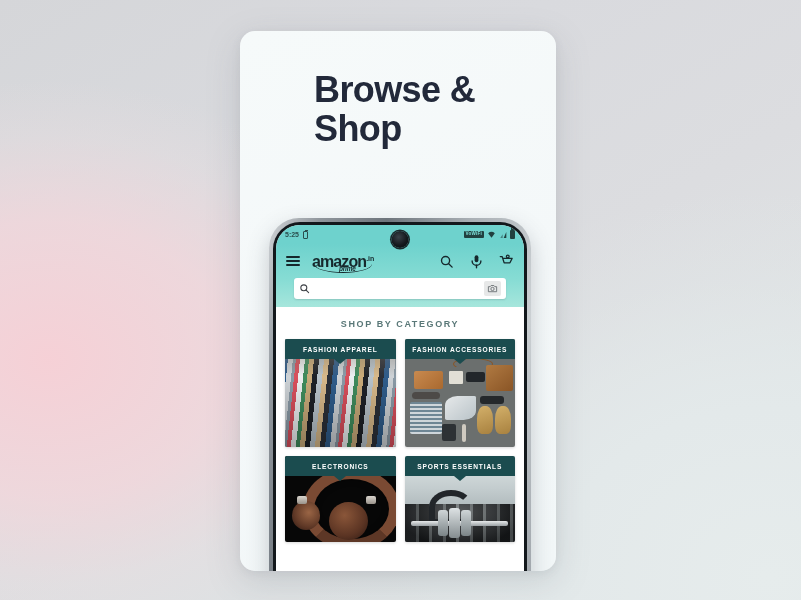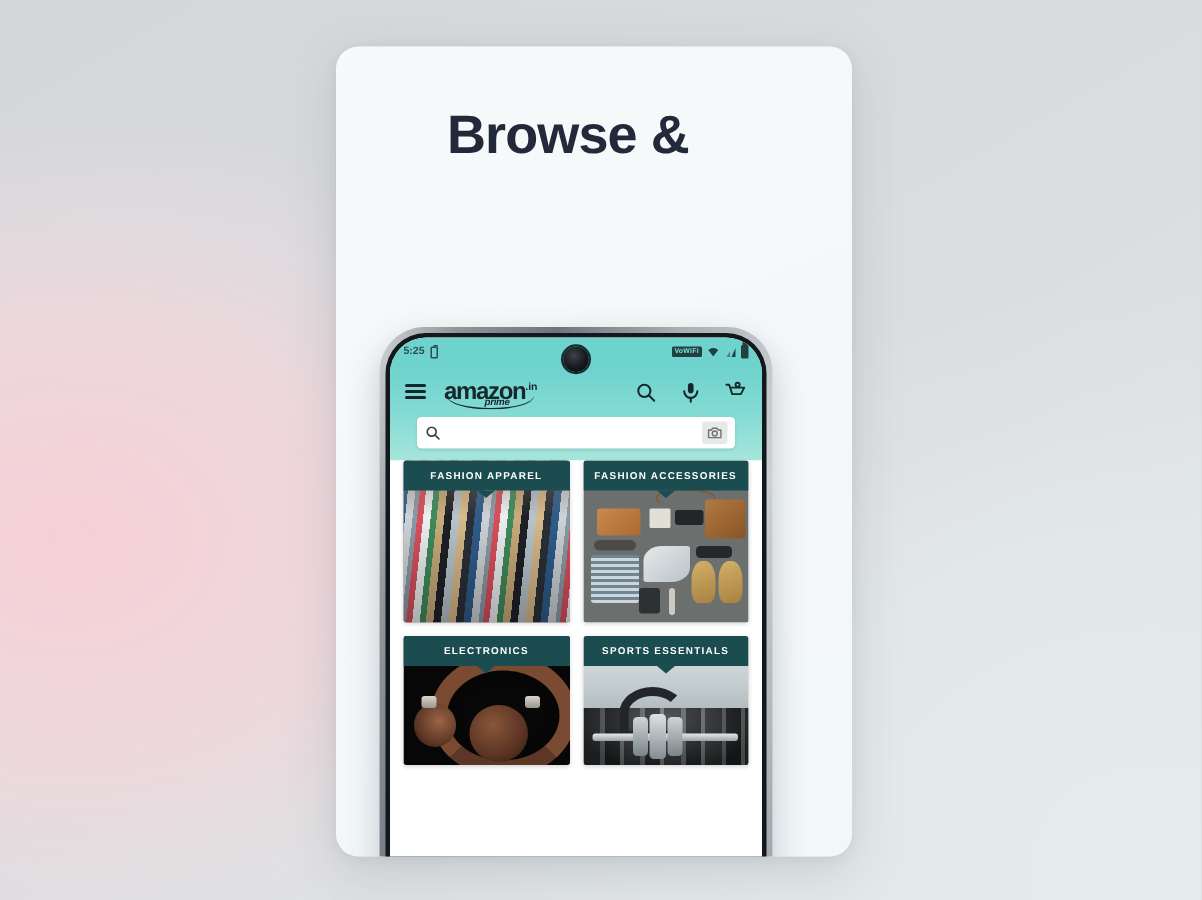--- a/index.html
+++ b/index.html
@@ -18,22 +18,22 @@
     position: absolute; inset: 0;
     background:
       radial-gradient(ellipse 430px 330px at 6% 60%, rgba(246,208,214,0.98) 0%, rgba(245,214,219,0.72) 42%, rgba(240,224,226,0.26) 68%, rgba(232,233,235,0) 85%),
       radial-gradient(ellipse 520px 420px at 96% 96%, #e6ecec 0%, #e3e9ea 40%, rgba(226,232,233,0.25) 72%, rgba(220,222,224,0) 92%),
       linear-gradient(150deg, #d5d6d9 0%, #d9dade 30%, #dcdde0 55%, #e0e4e5 78%, #e6ebeb 100%);
   }
 
   
   #card {
     position: absolute;
-    left: 224px; top: 31px;
-    width: 344px; height: 540px;
+    left: 240px; top: 31px;
+    width: 316px; height: 540px;
     background: linear-gradient(160deg, #f6fafa 0%, #f4f8f9 50%, #f2f7f8 100%);
     border-radius: 15px;
     box-shadow: 0 10px 34px rgba(110,118,128,0.22), 0 2px 8px rgba(110,118,128,0.10);
     overflow: hidden;
   }
 
   .headline {
     margin: 39px 0 0 74px;
     font-size: 36px;
     line-height: 39px;
@@ -323,20 +323,21 @@
   .sp-hook { left: 22%; top: 40%; width: 40%; height: 40%; border: 6px solid #22262a; border-radius: 50% 50% 12% 12%; border-right-color: transparent; }
 </style>
 </head>
 <body>
 
 <div id="backdrop"></div>
 
 <div id="card">
 
   <div class="headline">Browse &amp;</div>
+  <div class="headline headline-line2">Shop</div>
 
   <div id="phone">
     <div id="phone-inner">
       <div id="screen">
 
         <div id="punch-hole"></div>
 
         <div id="statusbar">
           <div class="sb-left">
             <span>5:25</span>
@@ -406,20 +407,21 @@
                 <svg viewBox="0 0 24 24" fill="none" stroke="#6d7275" stroke-width="2" stroke-linejoin="round">
                   <path d="M3 8h4l2-2.5h6L17 8h4v11H3z"></path>
                     <circle cx="12" cy="13" r="3.6"></circle>
                 </svg>
               </span>
             </div>
           </div>
         </div>
 
         <div id="app-body">
+          <div id="section-title">SHOP BY CATEGORY</div>
 
           <div id="cat-grid">
 
             <div class="cat-card tall">
               <div class="cat-photo photo-apparel"></div>
               <div class="cat-banner">FASHION APPAREL</div>
             </div>
 
             <div class="cat-card tall">
               <div class="cat-photo photo-accessories">

